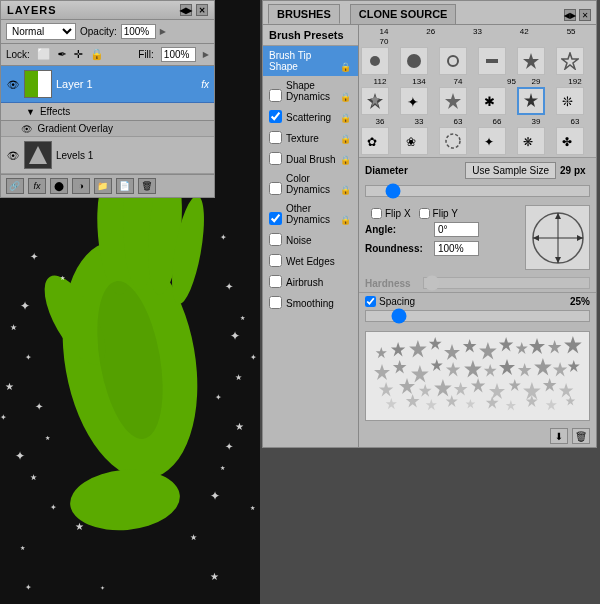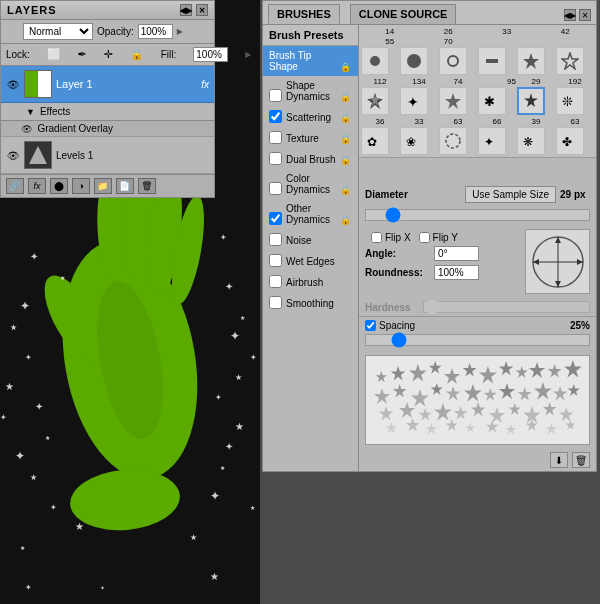--- a/index.html
+++ b/index.html
@@ -59,21 +59,21 @@
       border: 1px solid #666;
       font-size: 8px;
       display: flex;
       align-items: center;
       justify-content: center;
       cursor: pointer;
     }
 
     .layers-toolbar {
       background: #b8b8b8;
-      padding: 3px 22px;
+      padding: 3px 5px;
       display: flex;
       align-items: center;
       gap: 4px;
       border-bottom: 1px solid #888;
     }
     .layers-toolbar select {
       width: 70px;
       font-size: 10px;
       padding: 1px;
       background: #fff;
@@ -88,21 +88,21 @@
       border: 1px solid #888;
       background: #fff;
       padding: 1px 2px;
     }
 
     .layers-lock-row {
       background: #b8b8b8;
       padding: 3px 5px;
       display: flex;
       align-items: center;
-      gap: 17px;
+      gap: 7px;
       border-bottom: 1px solid #888;
       font-size: 10px;
     }
     .fill-label {
       margin-left: auto;
     }
     .fill-input {
       width: 35px;
       font-size: 10px;
       border: 1px solid #888;
@@ -293,21 +293,20 @@
     }
     .brush-tip-cell.selected {
       border: 2px solid #4a90d9;
     }
     .diameter-row {
       display: flex;
       align-items: center;
       gap: 4px;
       padding: 4px 6px;
       background: #b8b8b8;
-      margin-top: 24px;
     }
     .diameter-label {
       font-size: 10px;
       font-weight: bold;
     }
     .use-sample-btn {
       background: #d0d0d0;
       border: 1px solid #888;
       padding: 2px 6px;
       font-size: 10px;
@@ -630,21 +629,21 @@
       <div class="brush-preset-item">
         <input type="checkbox" style="">
         <span>Smoothing</span>
       </div>
     </div>
 
     <div class="brush-tips-panel">
 
       <div style="background:#c0c0c0;padding:2px;border-bottom:1px solid #999;">
 
-        <div style="display:grid;grid-template-columns:repeat(4,1fr);gap:1px;margin-bottom:1px;">
+        <div style="display:grid;grid-template-columns:repeat(5,1fr);gap:1px;margin-bottom:1px;">
           <div style="text-align:center;font-size:8px;">14</div>
           <div style="text-align:center;font-size:8px;">26</div>
           <div style="text-align:center;font-size:8px;">33</div>
           <div style="text-align:center;font-size:8px;">42</div>
           <div style="text-align:center;font-size:8px;">55</div>
           <div style="text-align:center;font-size:8px;">70</div>
         </div>
 
         <div style="display:grid;grid-template-columns:repeat(6,1fr);gap:1px;margin-bottom:2px;">
           <div class="brush-tip-cell">

